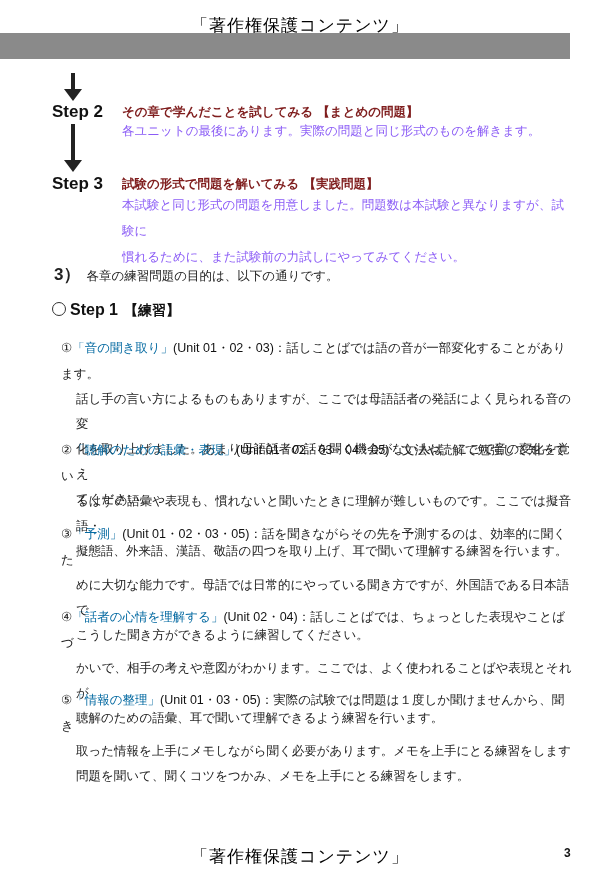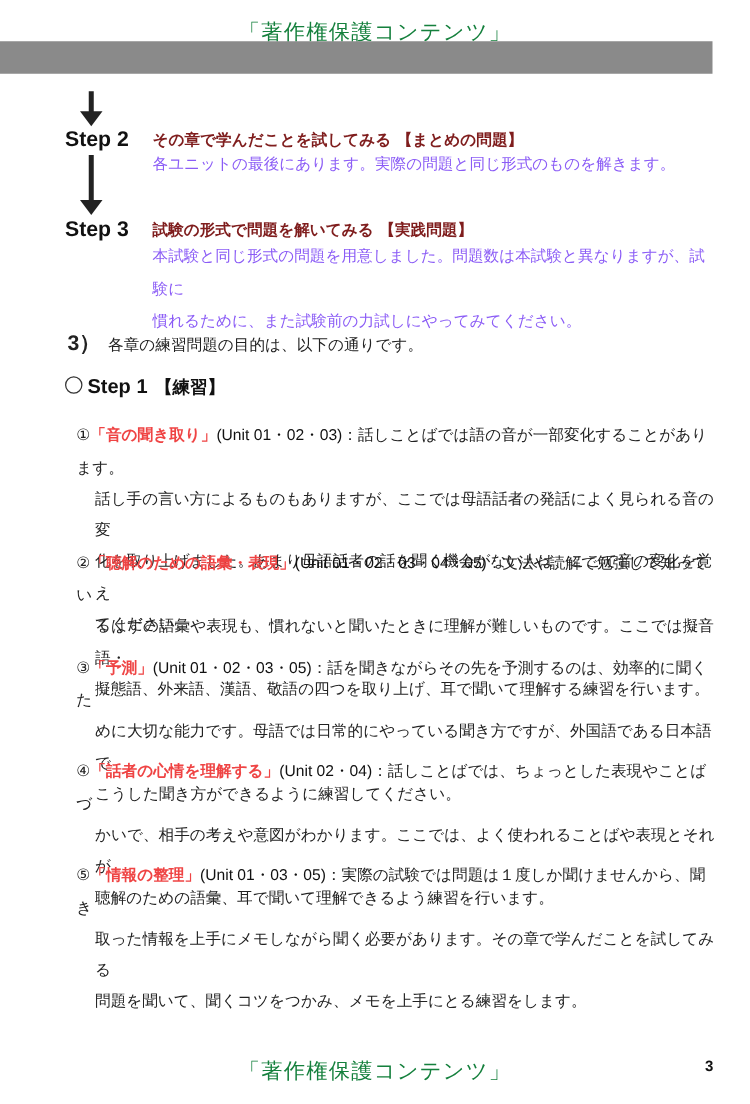--- a/index.html
+++ b/index.html
@@ -1,37 +1,37 @@
 <!DOCTYPE html>
 <html><head>
 <meta charset="utf-8">
 <style>
   html, body { margin:0; padding:0; background:#fff; }
   body { width:600px; height:883px; position:relative; overflow:hidden; color:#222;
          font-family: "DejaVu Serif", serif; }
   .watermark { position:absolute; left:0; width:600px; text-align:center; font-family:"DejaVu Sans", sans-serif;
-               font-size:17px; color:#15803d; letter-spacing:1px; }
+               font-size:17px; color:#000000; letter-spacing:1px; }
   .wm-top { top:14px; }
   .wm-bottom { top:845px; }
   .graybar { position:absolute; left:0; top:33px; width:570px; height:26px; background:#8a8a8a; }
   .arrow { position:absolute; left:71px; width:4px; background:#222; }
   .arrowhead { position:absolute; left:64px; width:0; height:0; border-left:9px solid transparent;
                border-right:9px solid transparent; border-top:12px solid #222; }
   .step-label { position:absolute; left:52px; font-family:Liberation Sans, sans-serif; font-weight:bold;
                 font-size:17px; color:#111; }
   .step-title { position:absolute; left:122px; font-family:"DejaVu Sans", sans-serif; font-weight:bold;
                 font-size:12.5px; color:#7f1d1d; }
   .step-body { position:absolute; left:122px; width:450px; font-size:12.5px; line-height:26px; color:#8b5cf6; }
   .sec3 { position:absolute; left:54px; top:263px; font-size:12.5px;text-align:center; }
   .sec3 .num { font-family:"Liberation Sans", sans-serif; font-size:17px; font-weight:bold; margin-right:6px; }
   .step1 { position:absolute; left:52px; top:301px; font-family:"Liberation Sans", sans-serif; font-weight:bold; font-size:16px; color:#111; }
   .step1 .circ { display:inline-block; width:12px; height:12px; border:1.5px solid #333; border-radius:50%; margin-right:4px; vertical-align:-1px; }
   .step1 .jp { font-family:Liberation Sans, sans-serif; font-size:14px; margin-left:6px;margin-top:42px; }
   .item { position:absolute; left:61px; width:515px; font-size:12.5px; line-height:25px; color:#222; }
-  .item .head { font-family:"DejaVu Sans", sans-serif; font-weight:bold; color:#ef4444; }
+  .item .head { font-family:"DejaVu Sans", sans-serif; font-weight:normal; color:#0369a1; }
   .item .unit { font-family:"Liberation Sans", sans-serif; color:#111; }
   .item .first { display:block; }
   .item .rest { display:block; padding-left:15px; }
   .pagenum { position:absolute; left:564px; top:846px; font-family:"Liberation Sans", sans-serif; font-weight:bold; font-size:12px; color:#111; }
 </style>
 </head>
 <body>
 
 <div class="watermark wm-top">「著作権保護コンテンツ」</div>
 <div class="graybar"></div>
@@ -82,18 +82,18 @@
 </div>
 
 <div class="item" style="top:604px;">
   <div class="first"><span>④</span><span class="head">「話者の心情を理解する」</span><span class="unit">(Unit 02・04)</span><span>：話しことばでは、ちょっとした表現やことばづ</span></div>
   <div class="rest">かいで、相手の考えや意図がわかります。ここでは、よく使われることばや表現とそれが</div>
   <div class="rest">聴解のための語彙、耳で聞いて理解できるよう練習を行います。</div>
 </div>
 
 <div class="item" style="top:687px;">
   <div class="first"><span>⑤</span><span class="head">「情報の整理」</span><span class="unit">(Unit 01・03・05)</span><span>：実際の試験では問題は１度しか聞けませんから、聞き</span></div>
-  <div class="rest">取った情報を上手にメモしながら聞く必要があります。その章で学んだことを試してみる</div>
+  <div class="rest">取った情報を上手にメモしながら聞く必要があります。メモを上手にとる練習をします</div>
   <div class="rest">問題を聞いて、聞くコツをつかみ、メモを上手にとる練習をします。</div>
 </div>
 
 <div class="watermark wm-bottom">「著作権保護コンテンツ」</div>
 <div class="pagenum">3</div>
 
 </body></html>

